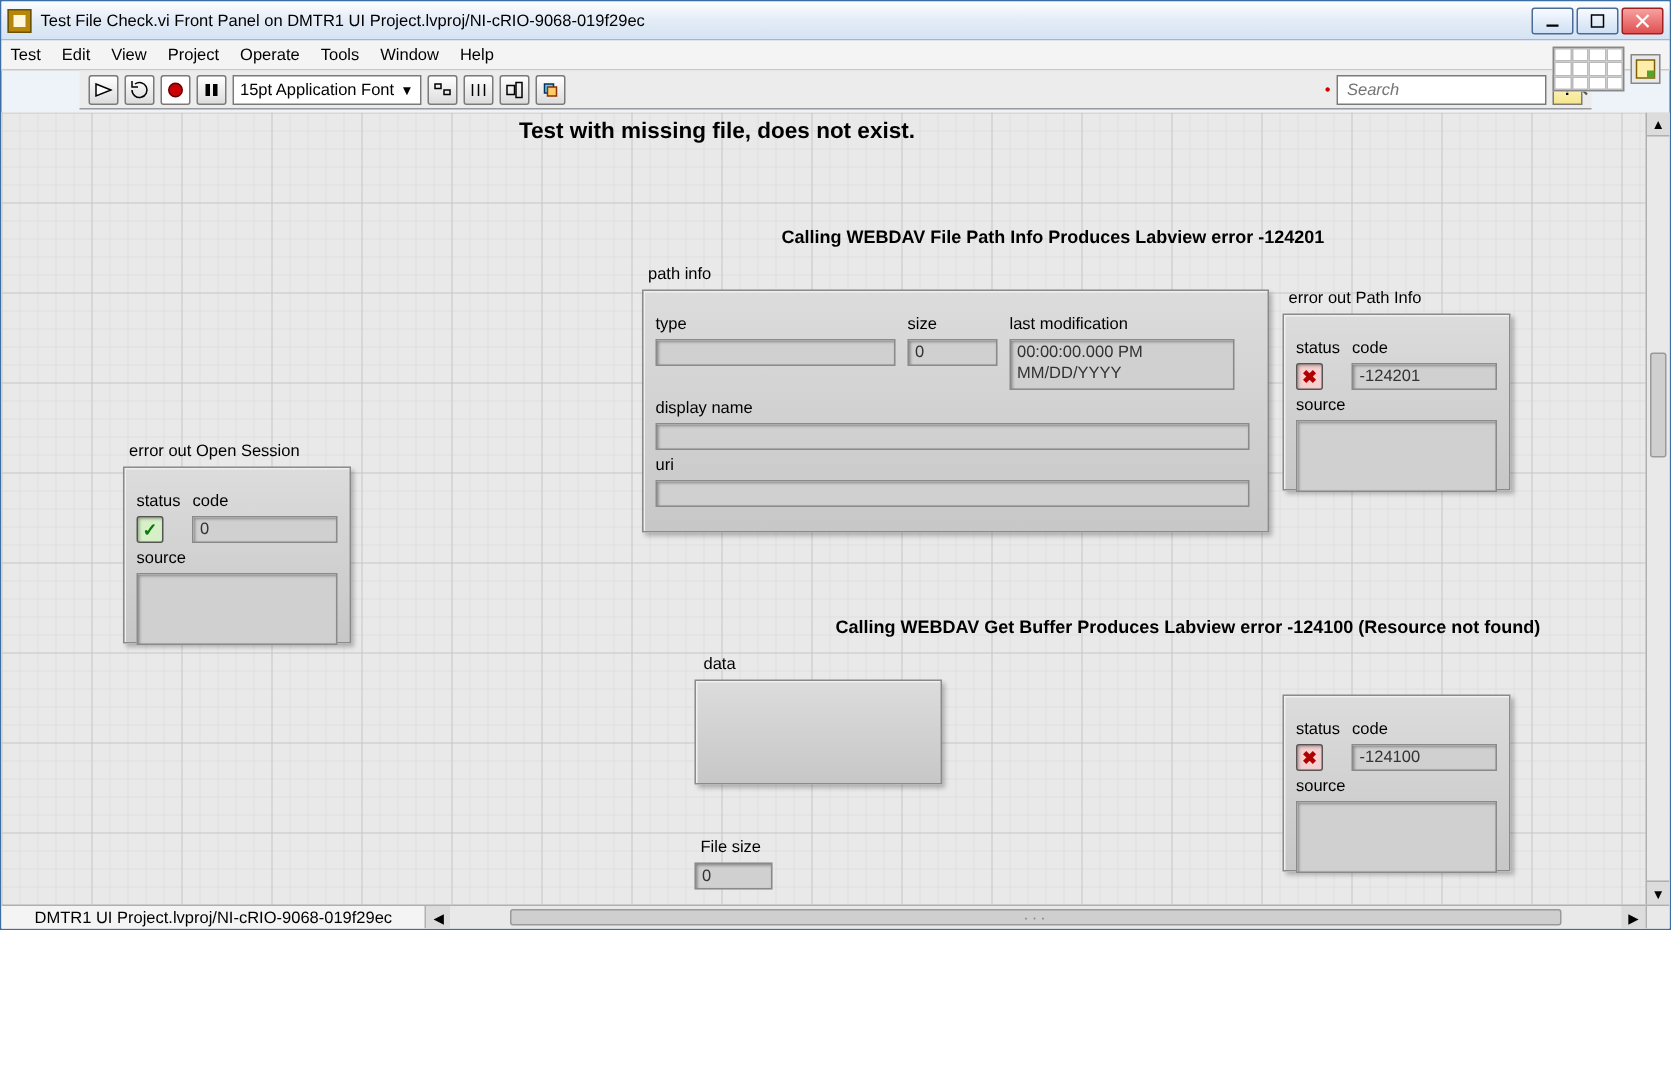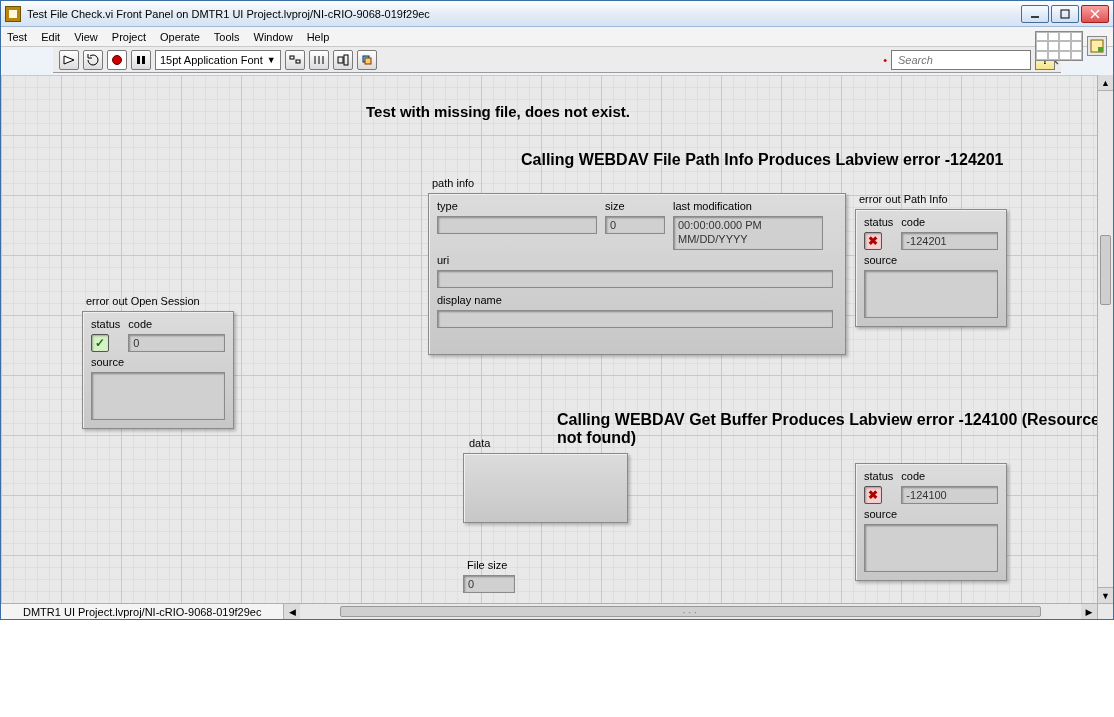--- a/index.html
+++ b/index.html
@@ -88,27 +88,27 @@
                  letter-spacing:2px; color:#888;}
 .hscroll .arrow{ width:16px; background:#dcdcdc; display:flex; align-items:center;
                  justify-content:center; font-size:9px; }
 .scroll-corner{position:absolute;right:0;bottom:0;width:16px;height:16px;
                background:#e9e9e9;border-left:1px solid #b0b0b0;
                border-top:1px solid #b0b0b0;}
 
 
 .lbl{ position:absolute; color:#000; }
 .big{ font-size:15px; font-weight:bold; }
-.mid{ font-size:16px; font-weight:bold; }
+.mid{ font-size:12px; font-weight:bold; }
 .small{ font-size:11px; }
 
 
 .cluster{ position:absolute; background:linear-gradient(#dcdcdc,#c7c7c7);
           border:1px solid #8a8a8a; box-shadow:2px 2px 3px rgba(0,0,0,.25),
-          inset 1px 1px 0 #f0f0f0; padding:6px 8px 8px 8px; }
+          inset 1px 1px 0 #f0f0f0; padding:16px 8px 8px 8px; }
 .cluster .cap{ font-size:11px; margin-bottom:2px; }
 .sunken{ background:#d0d0d0; border:1px solid #8a8a8a;
          box-shadow:inset 1px 1px 2px rgba(0,0,0,.35); color:#333;
          height:18px; padding:0 4px; display:flex; align-items:center;
          font-size:11px; overflow:hidden;}
 .textarea{ height:48px; align-items:flex-start; padding:4px; position:relative;}
 .row{ display:flex; gap:8px; }
 .col{ display:flex; flex-direction:column; gap:2px; }
 .led{ width:18px; height:18px; border:1px solid #555; border-radius:2px;
       display:flex; align-items:center; justify-content:center;
@@ -242,47 +242,47 @@
             <line x1="8" y1="8" x2="11" y2="11" stroke="#555" stroke-width="1.5"></line>
           </svg>
       </span>
     </div>
     <div class="help-btn">?</div>
   </div>
 
   <div class="canvas-wrap">
     <div class="canvas">
 
-      <div class="lbl big" style="left:345px; top:28px;margin-left:20px;">Test with missing file, does not exist.</div>
+      <div class="lbl big" style="left:345px; top:4px;">Test with missing file, does not exist.</div>
 
       <div class="lbl mid" style="left:520px; top:76px;">Calling WEBDAV File Path Info Produces Labview error -124201</div>
 
       <div class="floating-label small" style="left:431px; top:102px;">path info</div>
       <div class="cluster" style="left:427px; top:118px; width:418px; height:162px;">
         <div class="row">
           <div class="col" style="width:160px;">
             <div class="cap">type</div>
             <div class="sunken"></div>
           </div>
           <div class="col" style="width:60px;">
             <div class="cap">size</div>
             <div class="sunken">0</div>
           </div>
           <div class="col" style="width:150px;">
             <div class="cap">last modification</div>
             <div class="sunken" style="height:34px; white-space:pre; line-height:1.25; align-items:flex-start; padding-top:2px;">00:00:00.000 PM
 MM/DD/YYYY</div>
           </div>
         </div>
+        <div class="col" style="margin-top:6px;">
+          <div class="cap">display name</div>
+          <div class="sunken" style="width:396px;"></div>
+        </div>
         <div class="col" style="margin-top:4px;">
           <div class="cap">uri</div>
-          <div class="sunken" style="width:396px;"></div>
-        </div>
-        <div class="col" style="margin-top:6px;">
-          <div class="cap">display name</div>
           <div class="sunken" style="width:396px;"></div>
         </div>
       </div>
 
       <div class="floating-label small" style="left:85px; top:220px;">error out Open Session</div>
       <div class="cluster" style="left:81px; top:236px; width:152px; height:118px;">
         <div class="row">
           <div class="col">
             <div class="cap">status</div>
             <div class="led ok">✓</div>

